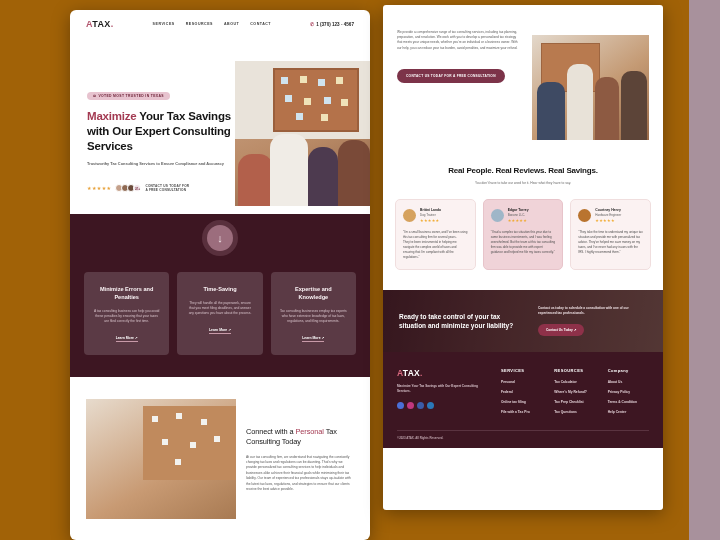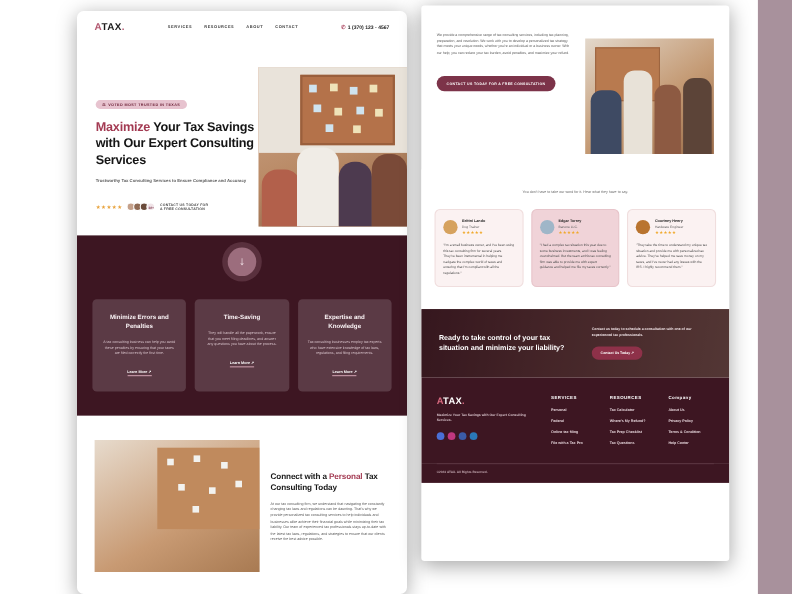--- a/index.html
+++ b/index.html
@@ -2,21 +2,21 @@
 <html><head>
 <meta charset="utf-8">
 <style>
   * { box-sizing: border-box; margin: 0; padding: 0; }
   html, body {
     width: 720px; height: 540px;
     background: #a8919c;
     font-family: "Liberation Sans", sans-serif;
     overflow: hidden;
   }
-  .stage { position: relative; width: 689px; height: 540px; background: #ffffff; }
+  .stage { position: relative; width: 689px; height: 540px; background: #a16207; }
 
   
   .panel {
     position: absolute;
     background: #ffffff;
     box-shadow: 0 4px 18px rgba(0,0,0,.35);
     overflow: hidden;
   }
   .panel-left  { left: 70px;  top: 10px;  width: 300px; height: 530px; border-radius: 6px; }
   .panel-right { left: 383px; top: 5px;   width: 280px; height: 505px; border-radius: 3px; }
@@ -104,21 +104,21 @@
 
   .lp-bottom { background: #fff; padding: 22px 16px 0; display: flex; gap: 10px; }
   .lb-img {
     width: 150px; height: 120px;
     background: linear-gradient(150deg,#e7dbcd 0%,#c89a73 60%,#a87a52 100%);
     position: relative; overflow: hidden;
   }
   .lb-img .cork { position: absolute; right: 0; top: 6%; width: 62%; height: 62%; background: #c08a5d; }
   .lb-img .pnote { position: absolute; width: 6px; height: 6px; background: #f2f2ef; }
   .lb-copy { flex: 1; padding-top: 28px; }
-  .lb-copy h3 { font-size: 7.4px; line-height: 10px; font-weight: bold; color: #161616; letter-spacing: -.1px; }
+  .lb-copy h3 { font-size: 7.4px; line-height: 10px; font-weight: normal; color: #161616; letter-spacing: -.1px; }
   .lb-copy h3 .hl { color: #a33a52; }
   .lb-copy p { margin-top: 8px; font-size: 3.3px; line-height: 5.4px; color: #575757; }
 
   
   .rp-top { display: flex; gap: 10px; padding: 16px 14px 14px; }
   .rp-copy { width: 125px; }
   .rp-copy h2 { font-size: 8.4px; line-height: 11.5px; font-weight: bold; color: #161616; letter-spacing: -.1px; }
   .rp-copy h2 .hl { color: #a33a52; }
   .rp-copy p { margin-top: 9px; font-size: 3.2px; line-height: 5.2px; color: #5a5a5a; }
   .rp-btn {
@@ -311,20 +311,21 @@
       <div class="rp-img">
         <div class="cork2"></div>
         <span class="fg" style="left:4%;width:24%;height:55%;background:#3e4a63"></span>
         <span class="fg" style="left:30%;width:22%;height:72%;background:#e8e2d8"></span>
         <span class="fg" style="left:54%;width:20%;height:60%;background:#8d5a42"></span>
         <span class="fg" style="left:76%;width:22%;height:66%;background:#5c4438"></span>
       </div>
     </div>
 
     <div class="reviews">
+      <div class="rv-title">Real People. Real Reviews. Real Savings.</div>
       <div class="rv-sub">You don't have to take our word for it. Hear what they have to say.</div>
       <div class="rv-cards">
         <div class="rv-card c1">
           <div class="rv-head">
             <span class="rv-av a1"></span>
             <span>
               <span class="rv-name" style="display:block">Brittni Lando</span>
               <span class="rv-role" style="display:block">Dog Trainer</span>
               <span class="rv-stars" style="display:block">★★★★★</span>
             </span>

